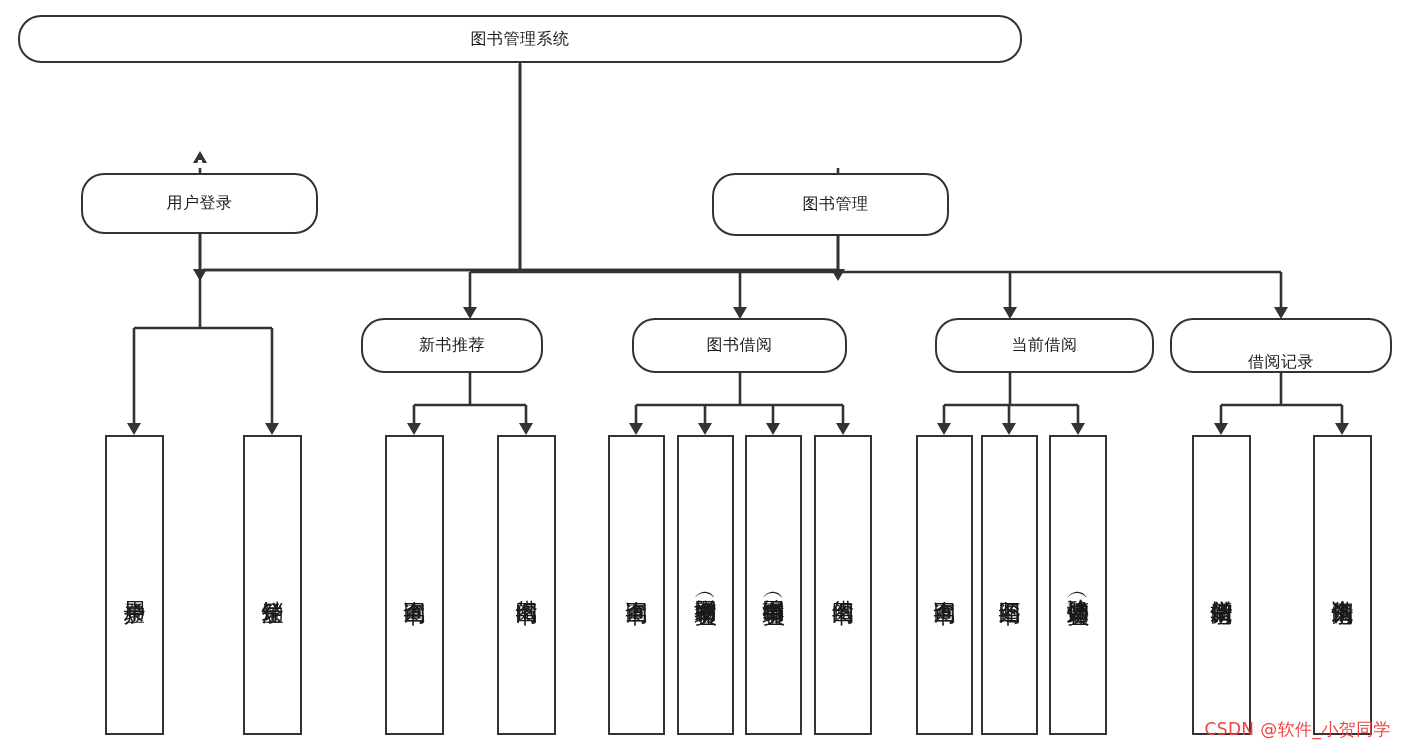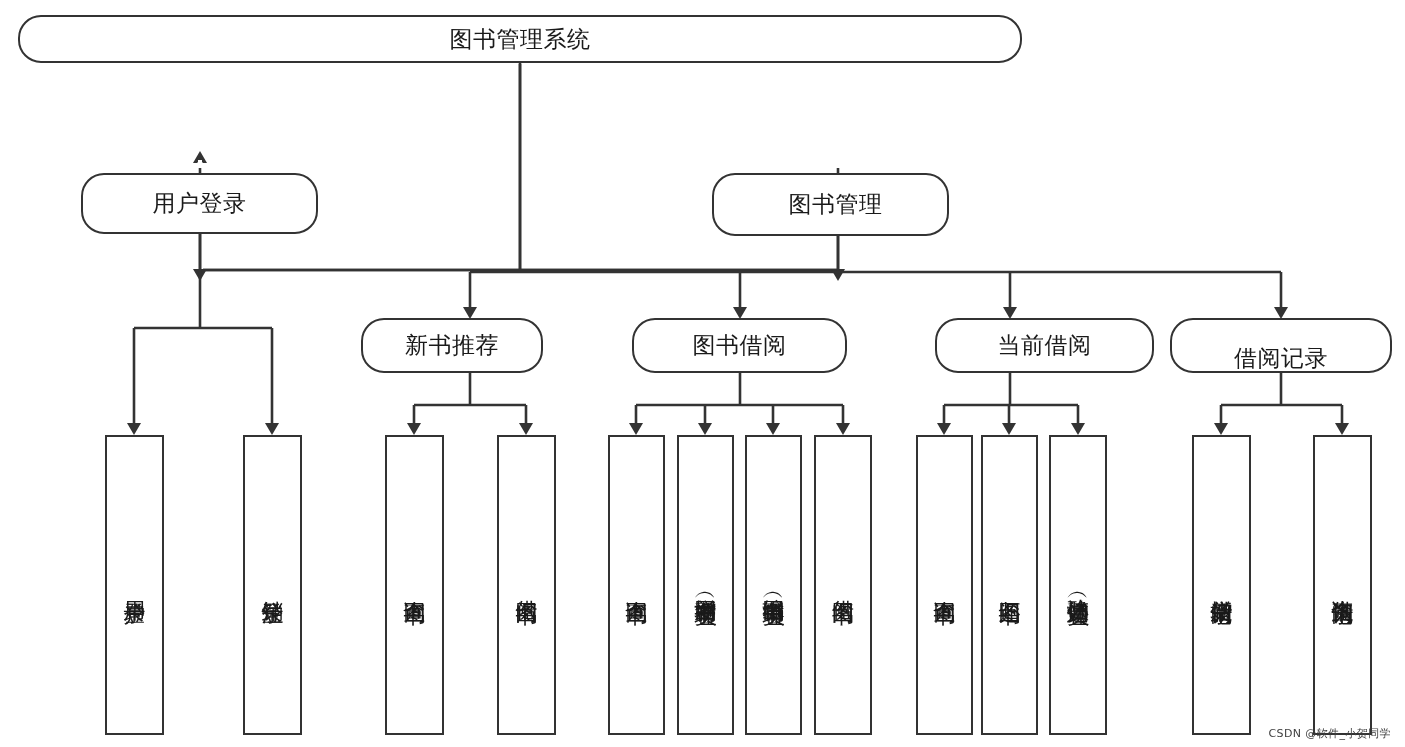--- a/index.html
+++ b/index.html
@@ -32,21 +32,21 @@
     box-sizing: border-box;
     border: 2.5px solid #333333;
     background: #ffffff;
     display: flex;
     align-items: center;
     justify-content: center;
     color: #1a1a1a;
     text-align: center;
   }
   .node-h {
-    font-size: 23px;
+    font-size: 16px;
     letter-spacing: 0.5px;
     line-height: 1.15;
     border-radius: 23px;
   }
   .node-v {
     font-size: 22px;
     line-height: 1.18;
     letter-spacing: 1px;
     writing-mode: vertical-rl;
     text-orientation: upright;
@@ -56,22 +56,22 @@
     writing-mode: vertical-rl;
     text-orientation: upright;
     display: block;
     white-space: normal;
     max-height: 100%;
   }
   .watermark {
     position: absolute;
     right: 14px;
     bottom: 6px;
-    font-size: 11px;
-    color: #404040;
+    font-size: 17px;
+    color: #ef4444;
     letter-spacing: 0.4px;
     white-space: nowrap;
   }
 </style>
 </head>
 <body>
 
 <div id="diagram-root">
 
   <svg id="wires" viewBox="0 0 1405 747" xmlns="http://www.w3.org/2000/svg">

